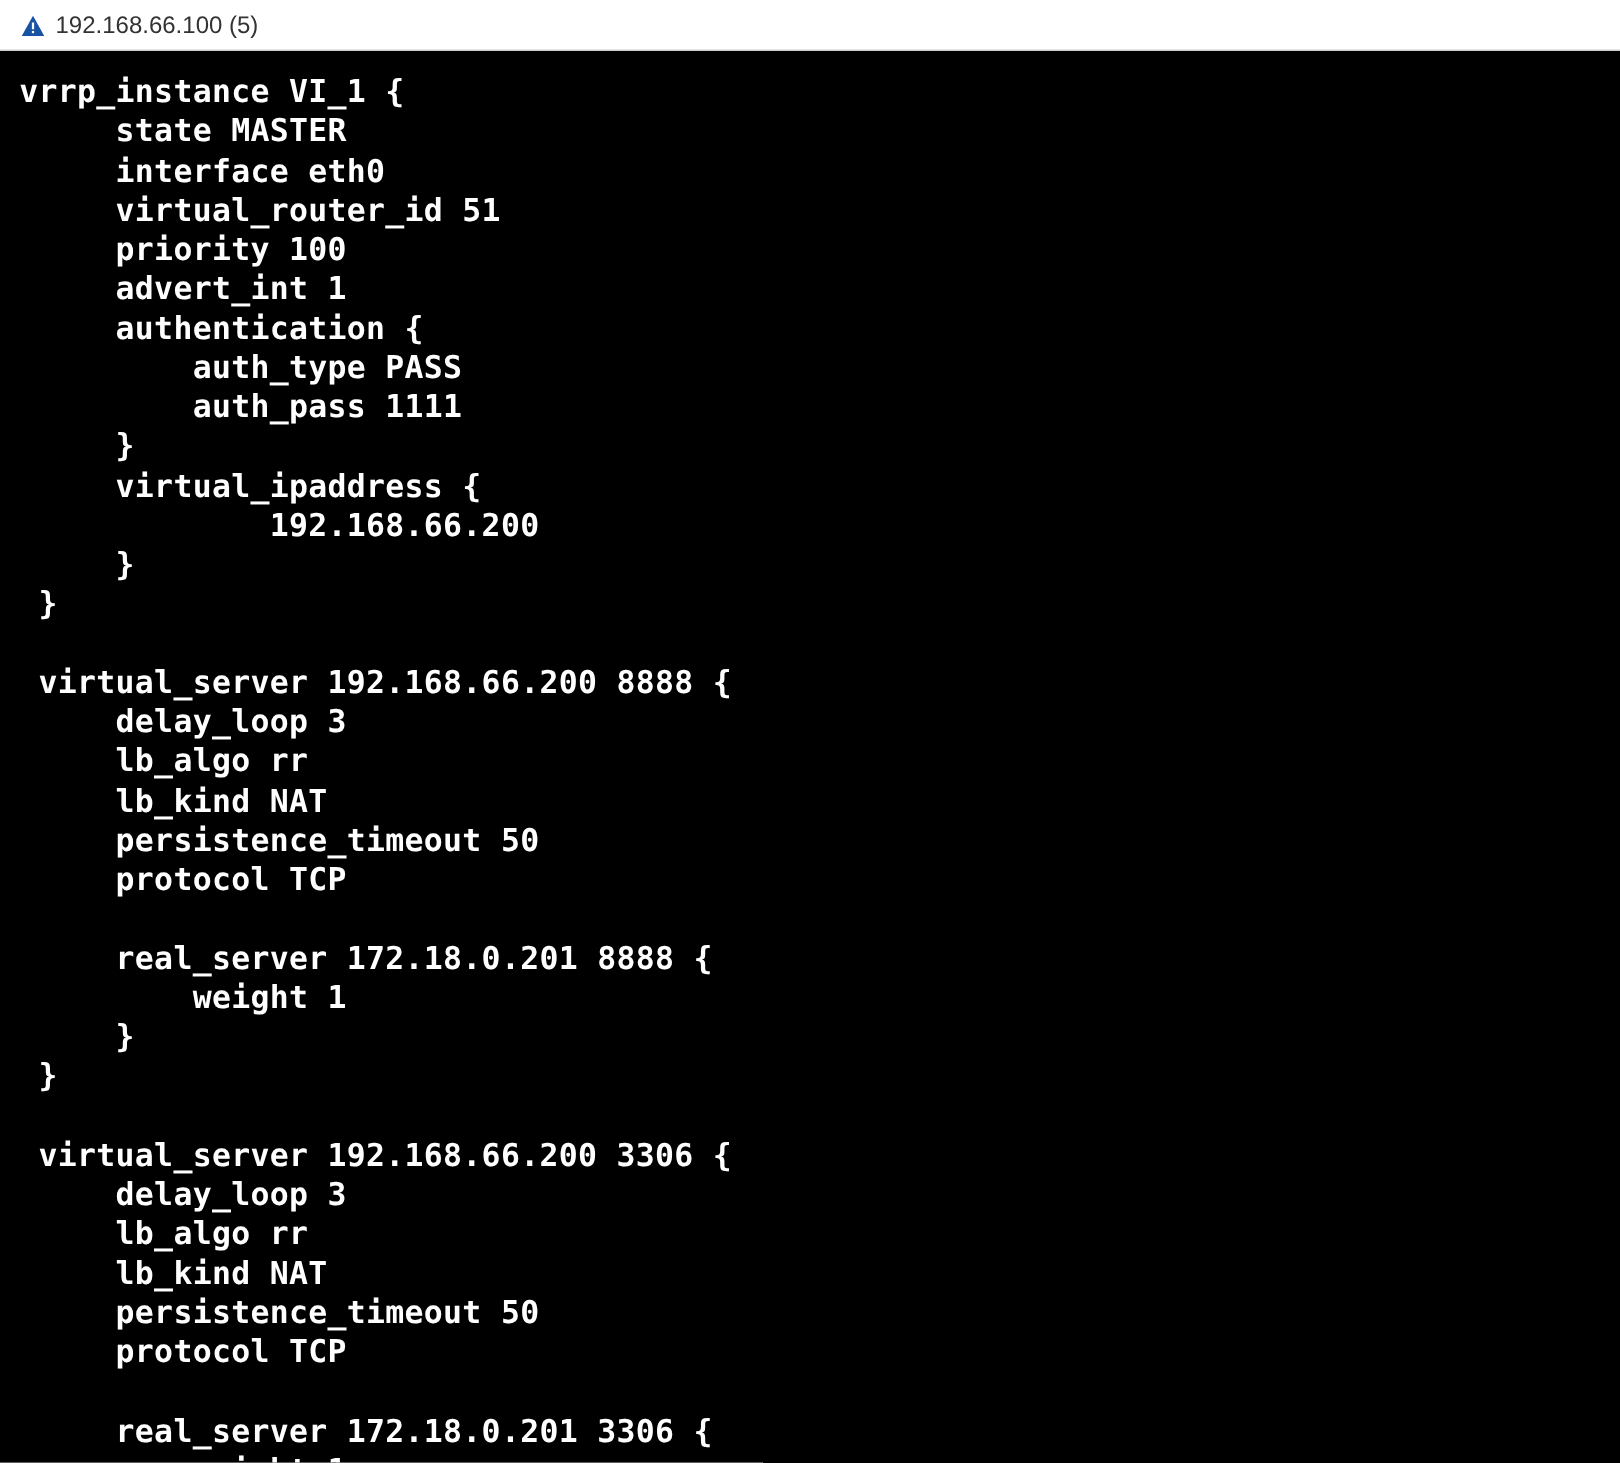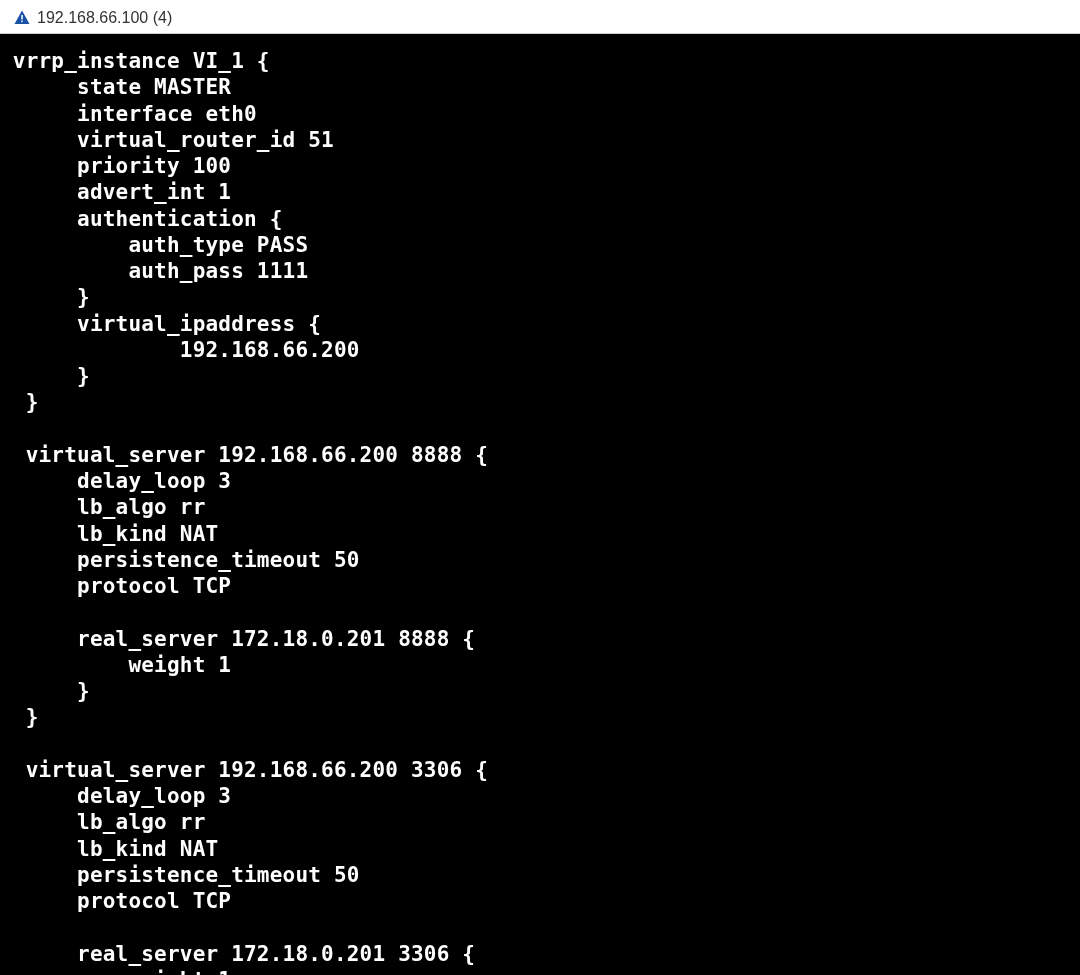--- a/index.html
+++ b/index.html
@@ -73,21 +73,21 @@
 
 
   <div class="tab">
     <span class="icon warn-icon">
       <svg viewBox="0 0 24 24">
         <path d="M12 2 L22 20 L2 20 Z" fill="#1852a5"></path>
         <rect x="11" y="8" width="2" height="6" fill="#fff"></rect>
         <rect x="11" y="15.5" width="2" height="2" fill="#fff"></rect>
       </svg>
     </span>
-    <span class="tab-title inactive">192.168.66.100 (4)</span>
+    <span class="tab-title inactive">192.168.66.100 (5)</span>
   </div>
 
 </div>
 
 <div class="terminal"> vrrp_instance VI_1 {
       state MASTER
       interface eth0
       virtual_router_id 51
       priority 100
       advert_int 1

